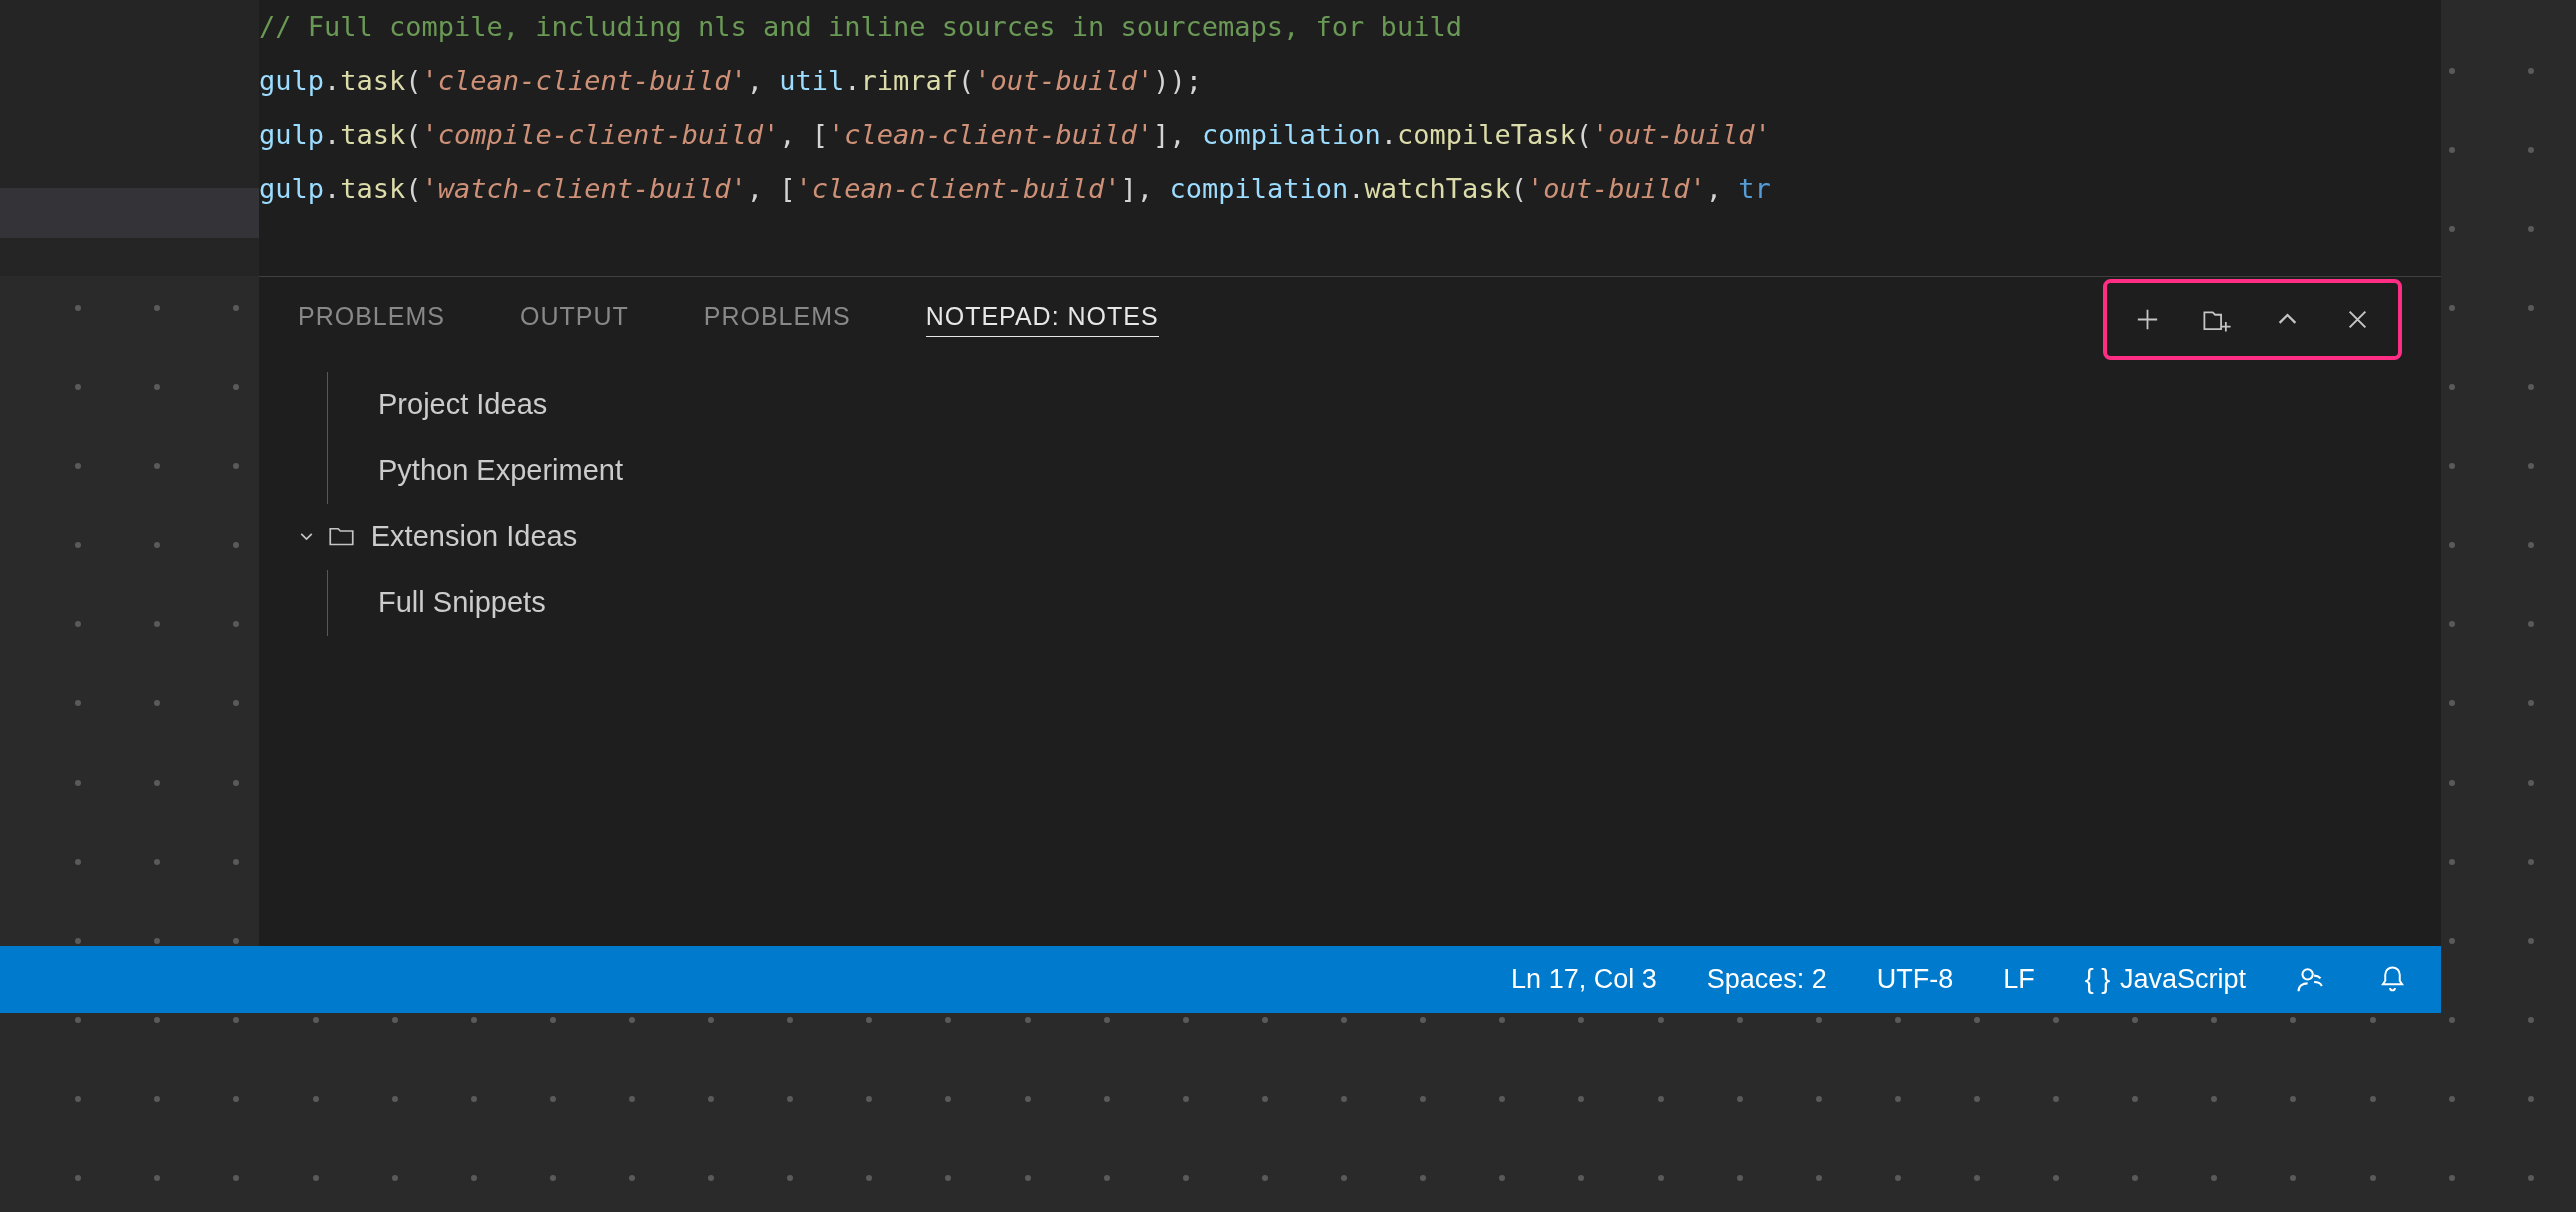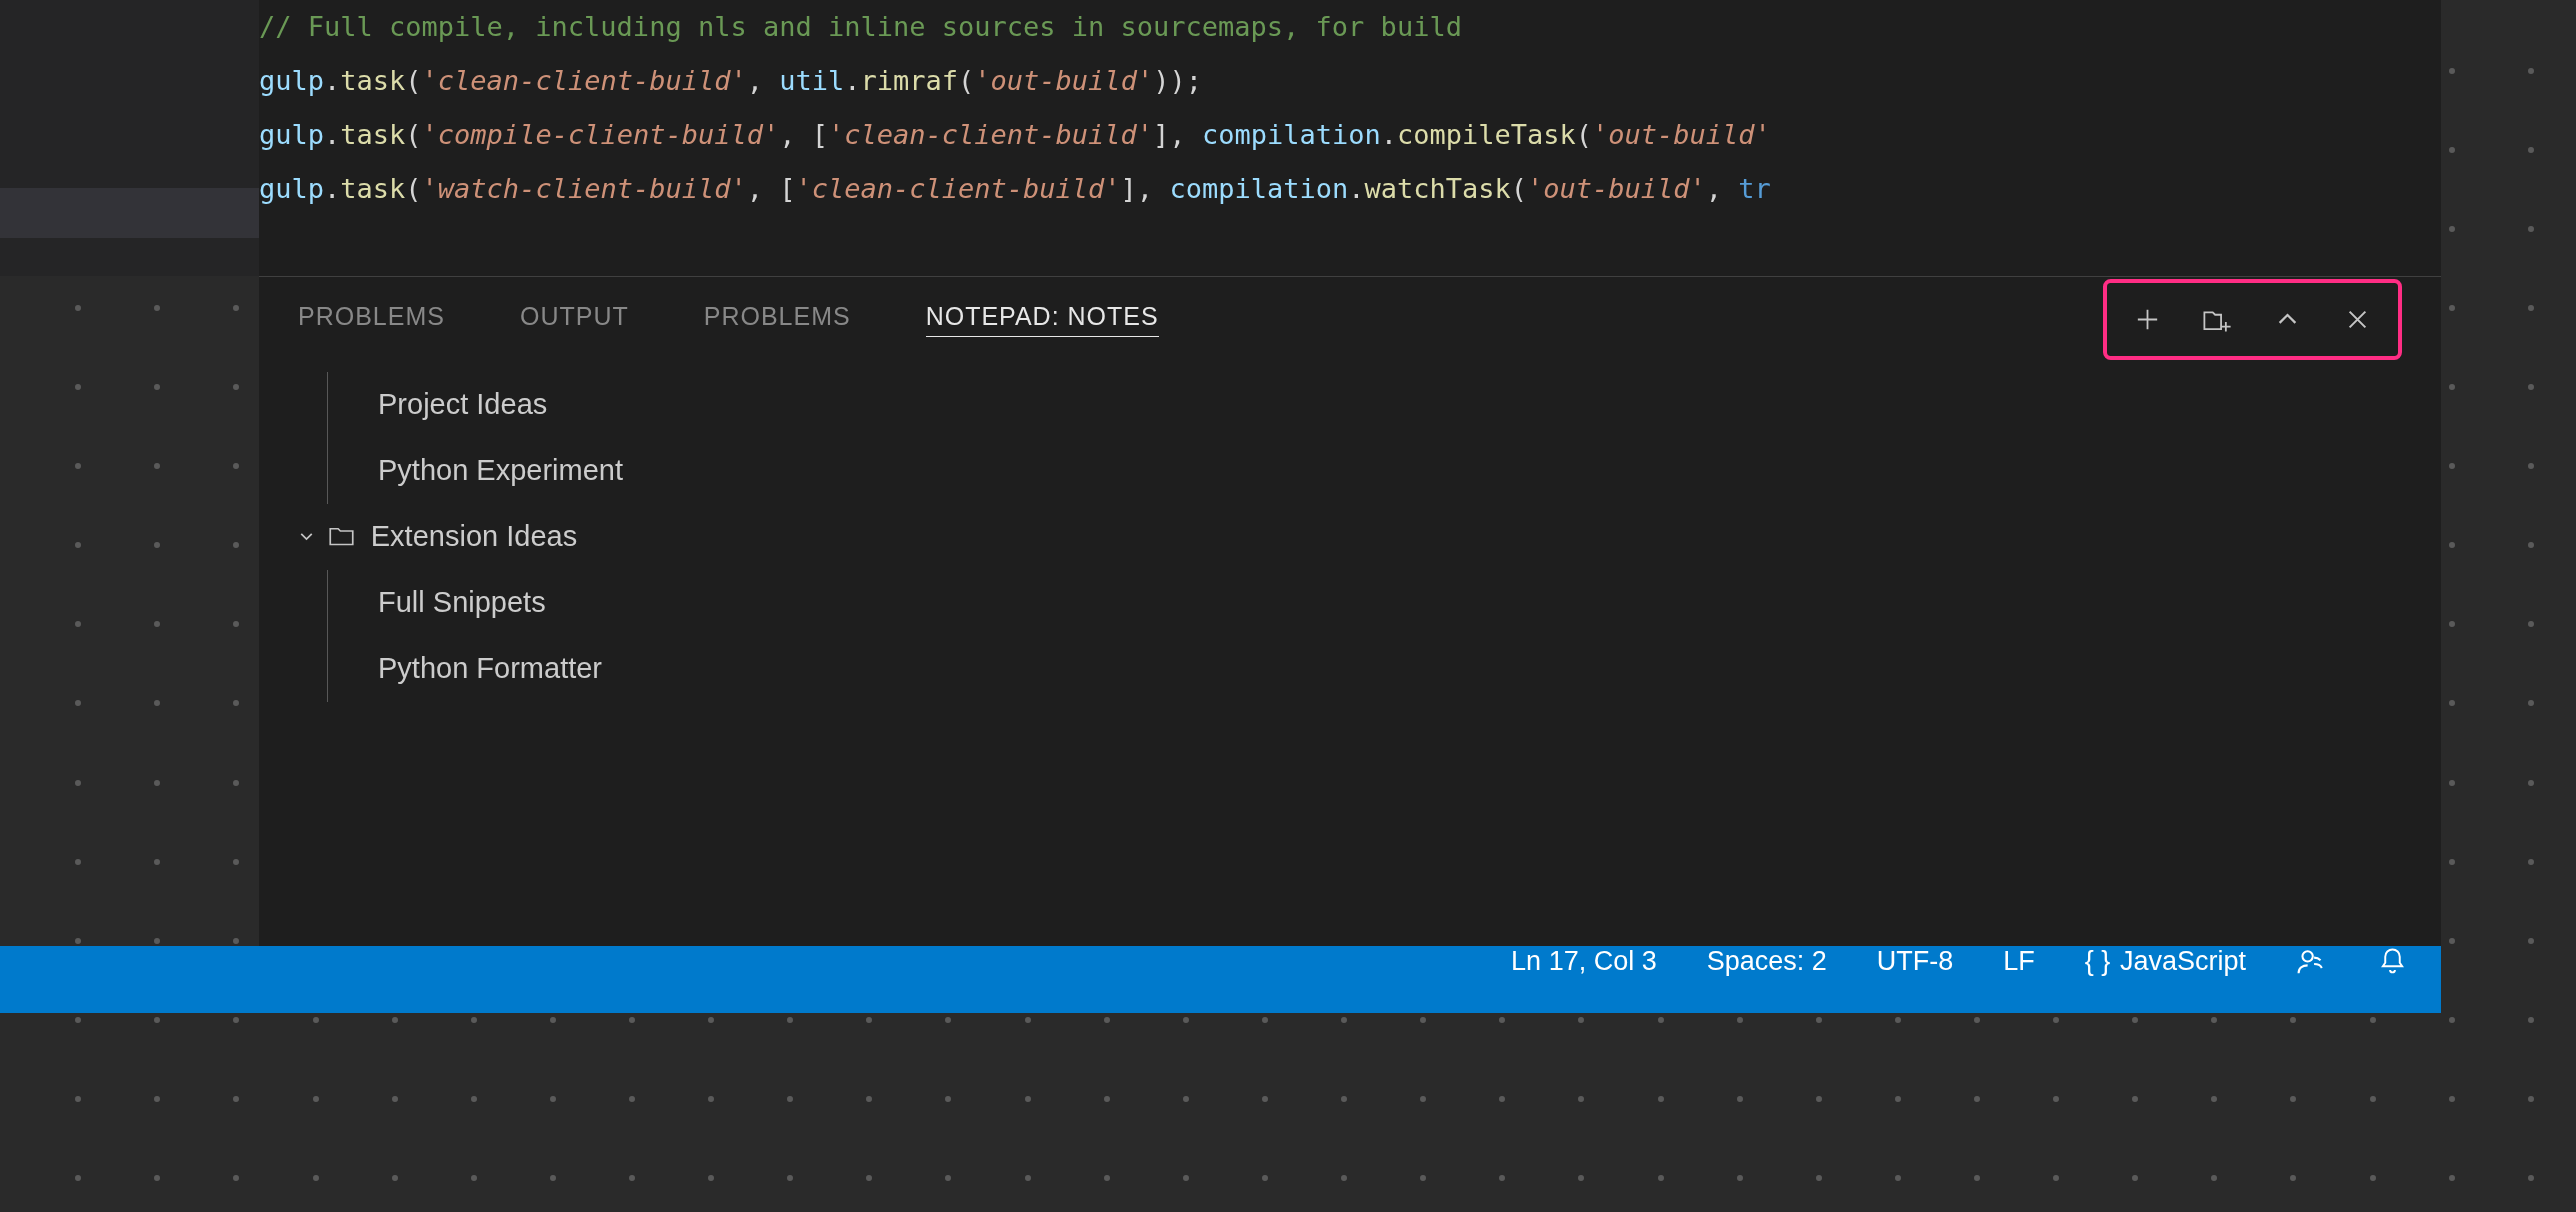--- a/index.html
+++ b/index.html
@@ -174,21 +174,21 @@
     font-size: 29px;
     cursor: pointer;
     padding-left: 50px;
     border-left: 1.9px solid #585858;
     margin-left: 39px;
   }
   .status-bar {
     height: 68px;
     background: #007acc;
     display: flex;
-    align-items: flex-start;
+    align-items: center;
     justify-content: flex-end;
     padding: 0 33px;
     color: #ffffff;
     font-size: 27px;
     gap: 50px;
     width: 2441px;
   }
   .status-item {
     display: flex;
     align-items: center;
@@ -741,21 +741,20 @@
             </svg>
     </span>
     <span class="folder-ic">
       <svg width="29" height="25" viewBox="0 0 24 20" fill="none" stroke="#c5c5c5" stroke-width="1.5">
               <path d="M2 4 L2 18 L22 18 L22 6 L11 6 L9 4 z"></path>
             </svg>
     </span>
     <span>Extension Ideas</span>
         </div>
         <div class="tree-item">Full Snippets</div>
-        <div class="tree-item">Python Formatter</div>
       </div>
   </div>
 
   <div class="status-bar">
     <div class="status-item">Ln 17, Col 3</div>
     <div class="status-item">Spaces: 2</div>
     <div class="status-item">UTF-8</div>
     <div class="status-item">LF</div>
     <div class="status-item">
       <span>{ }</span>

